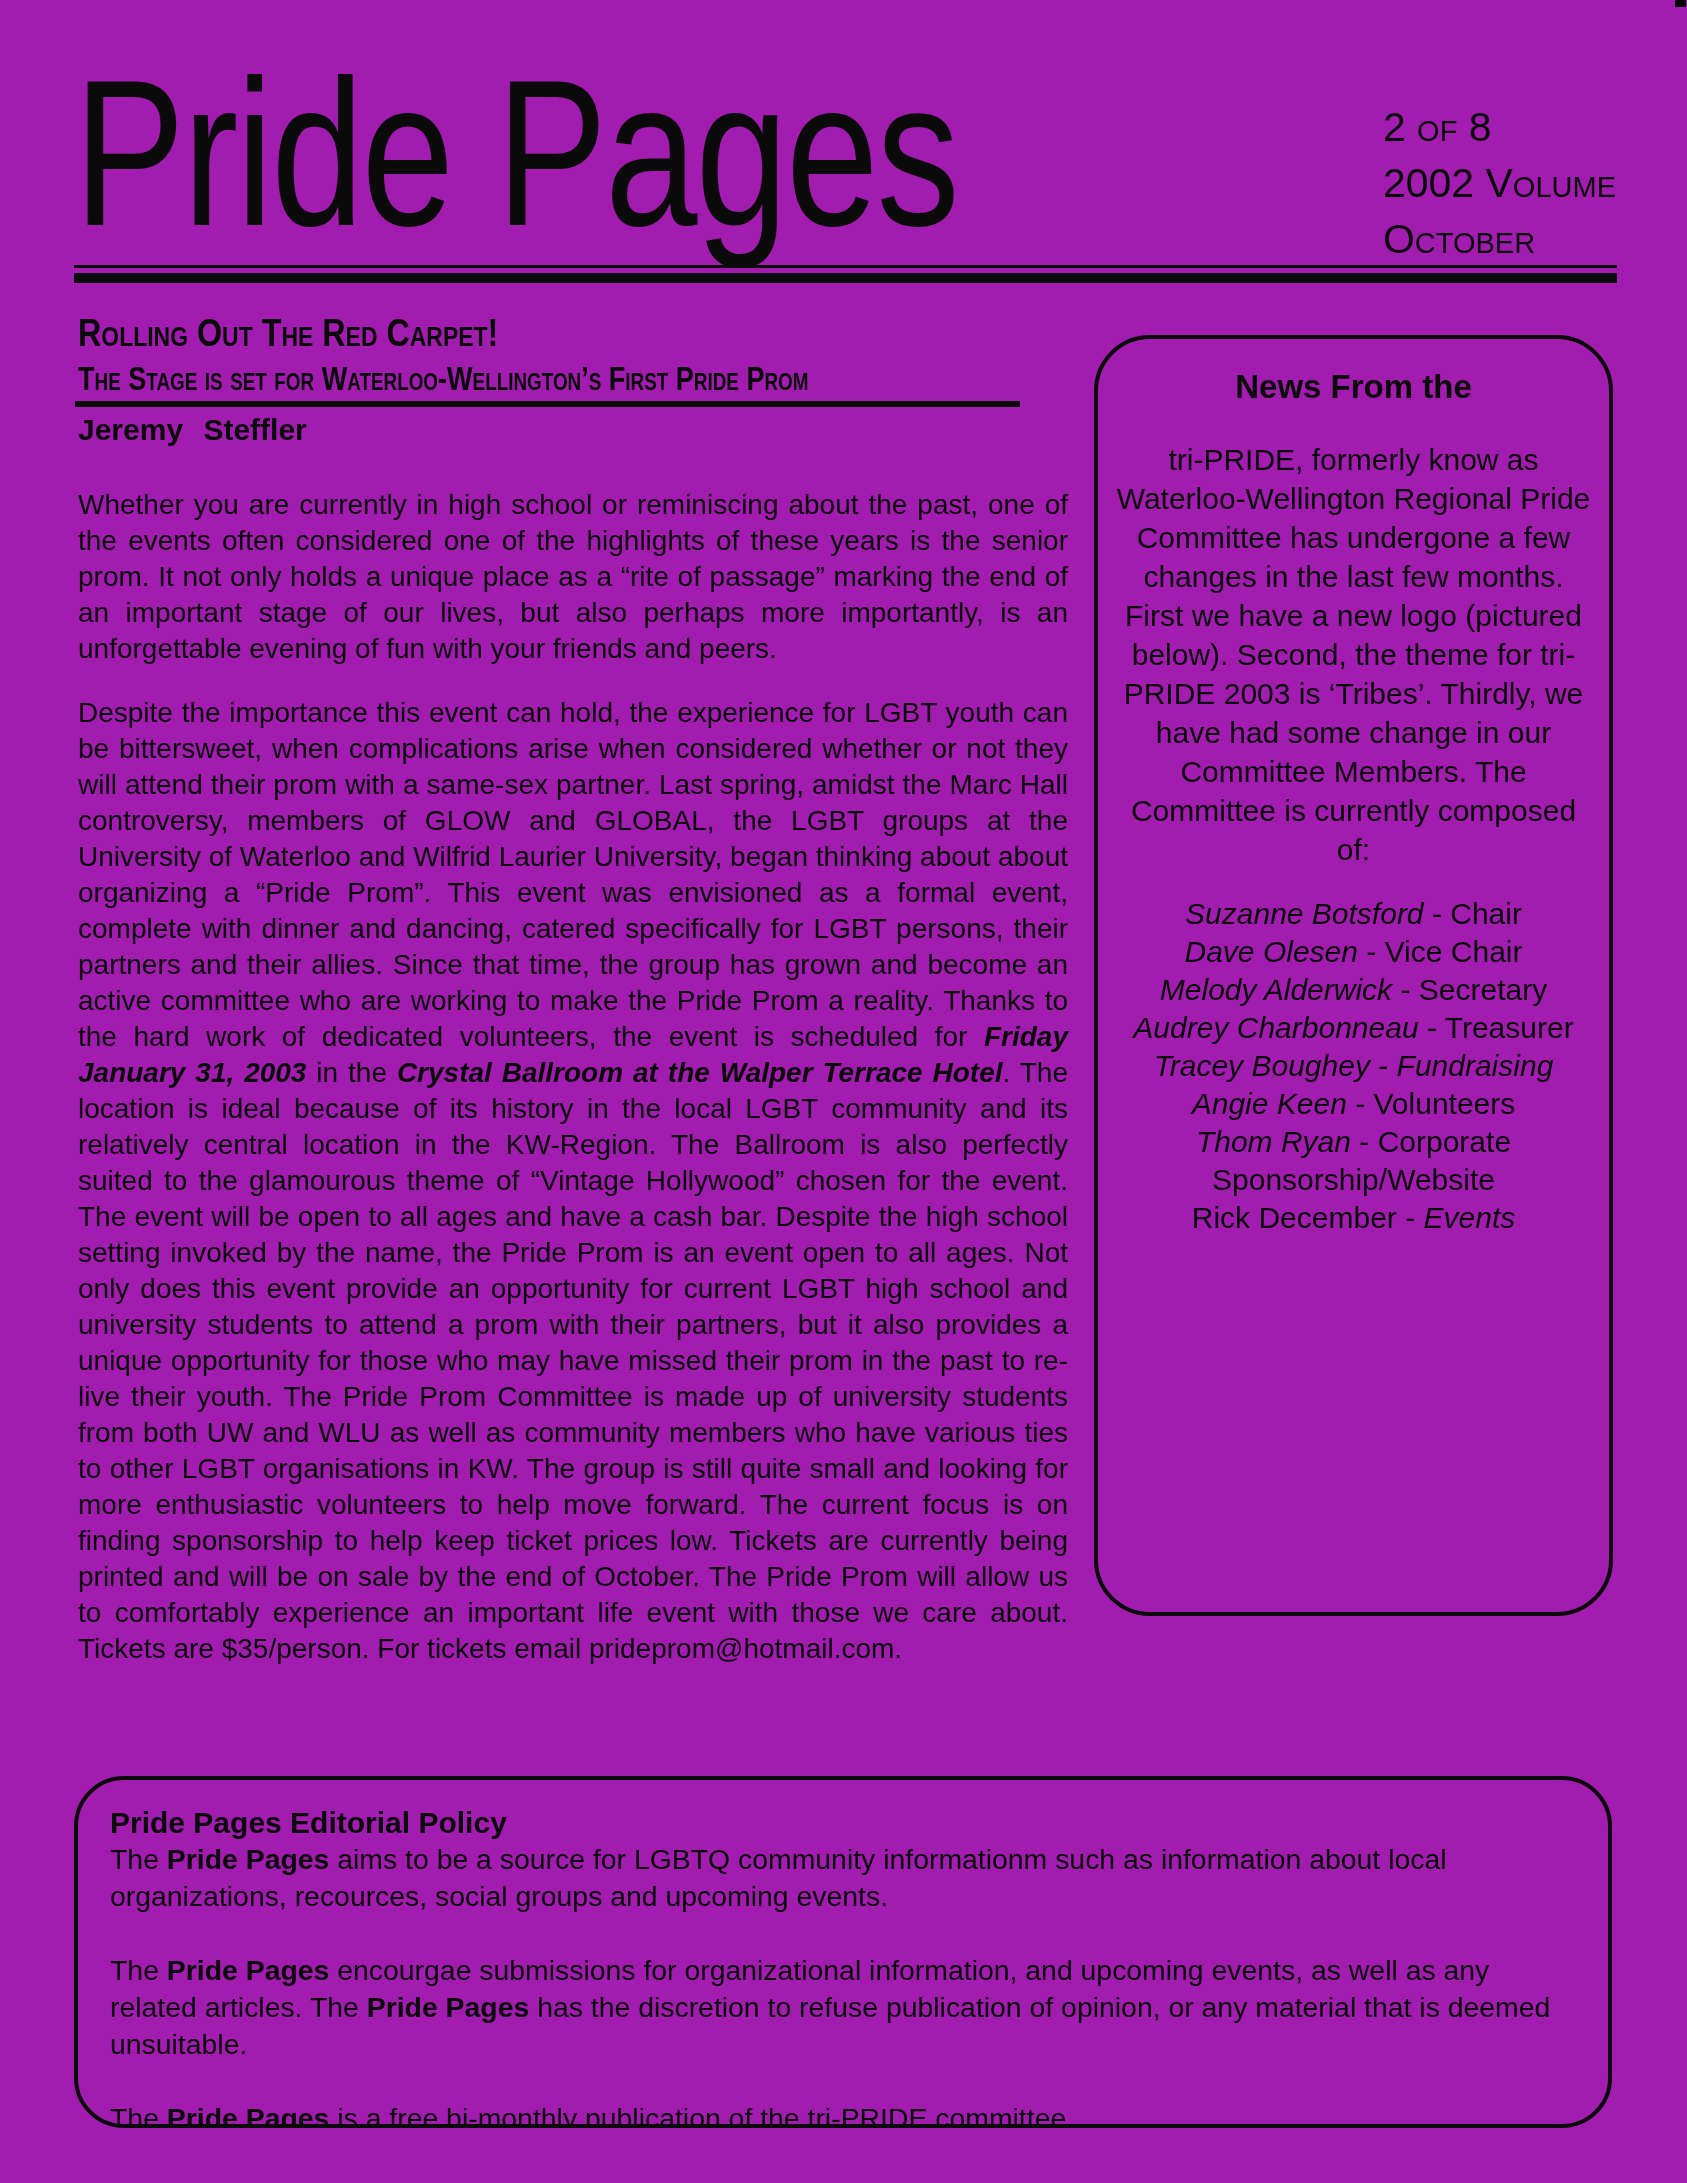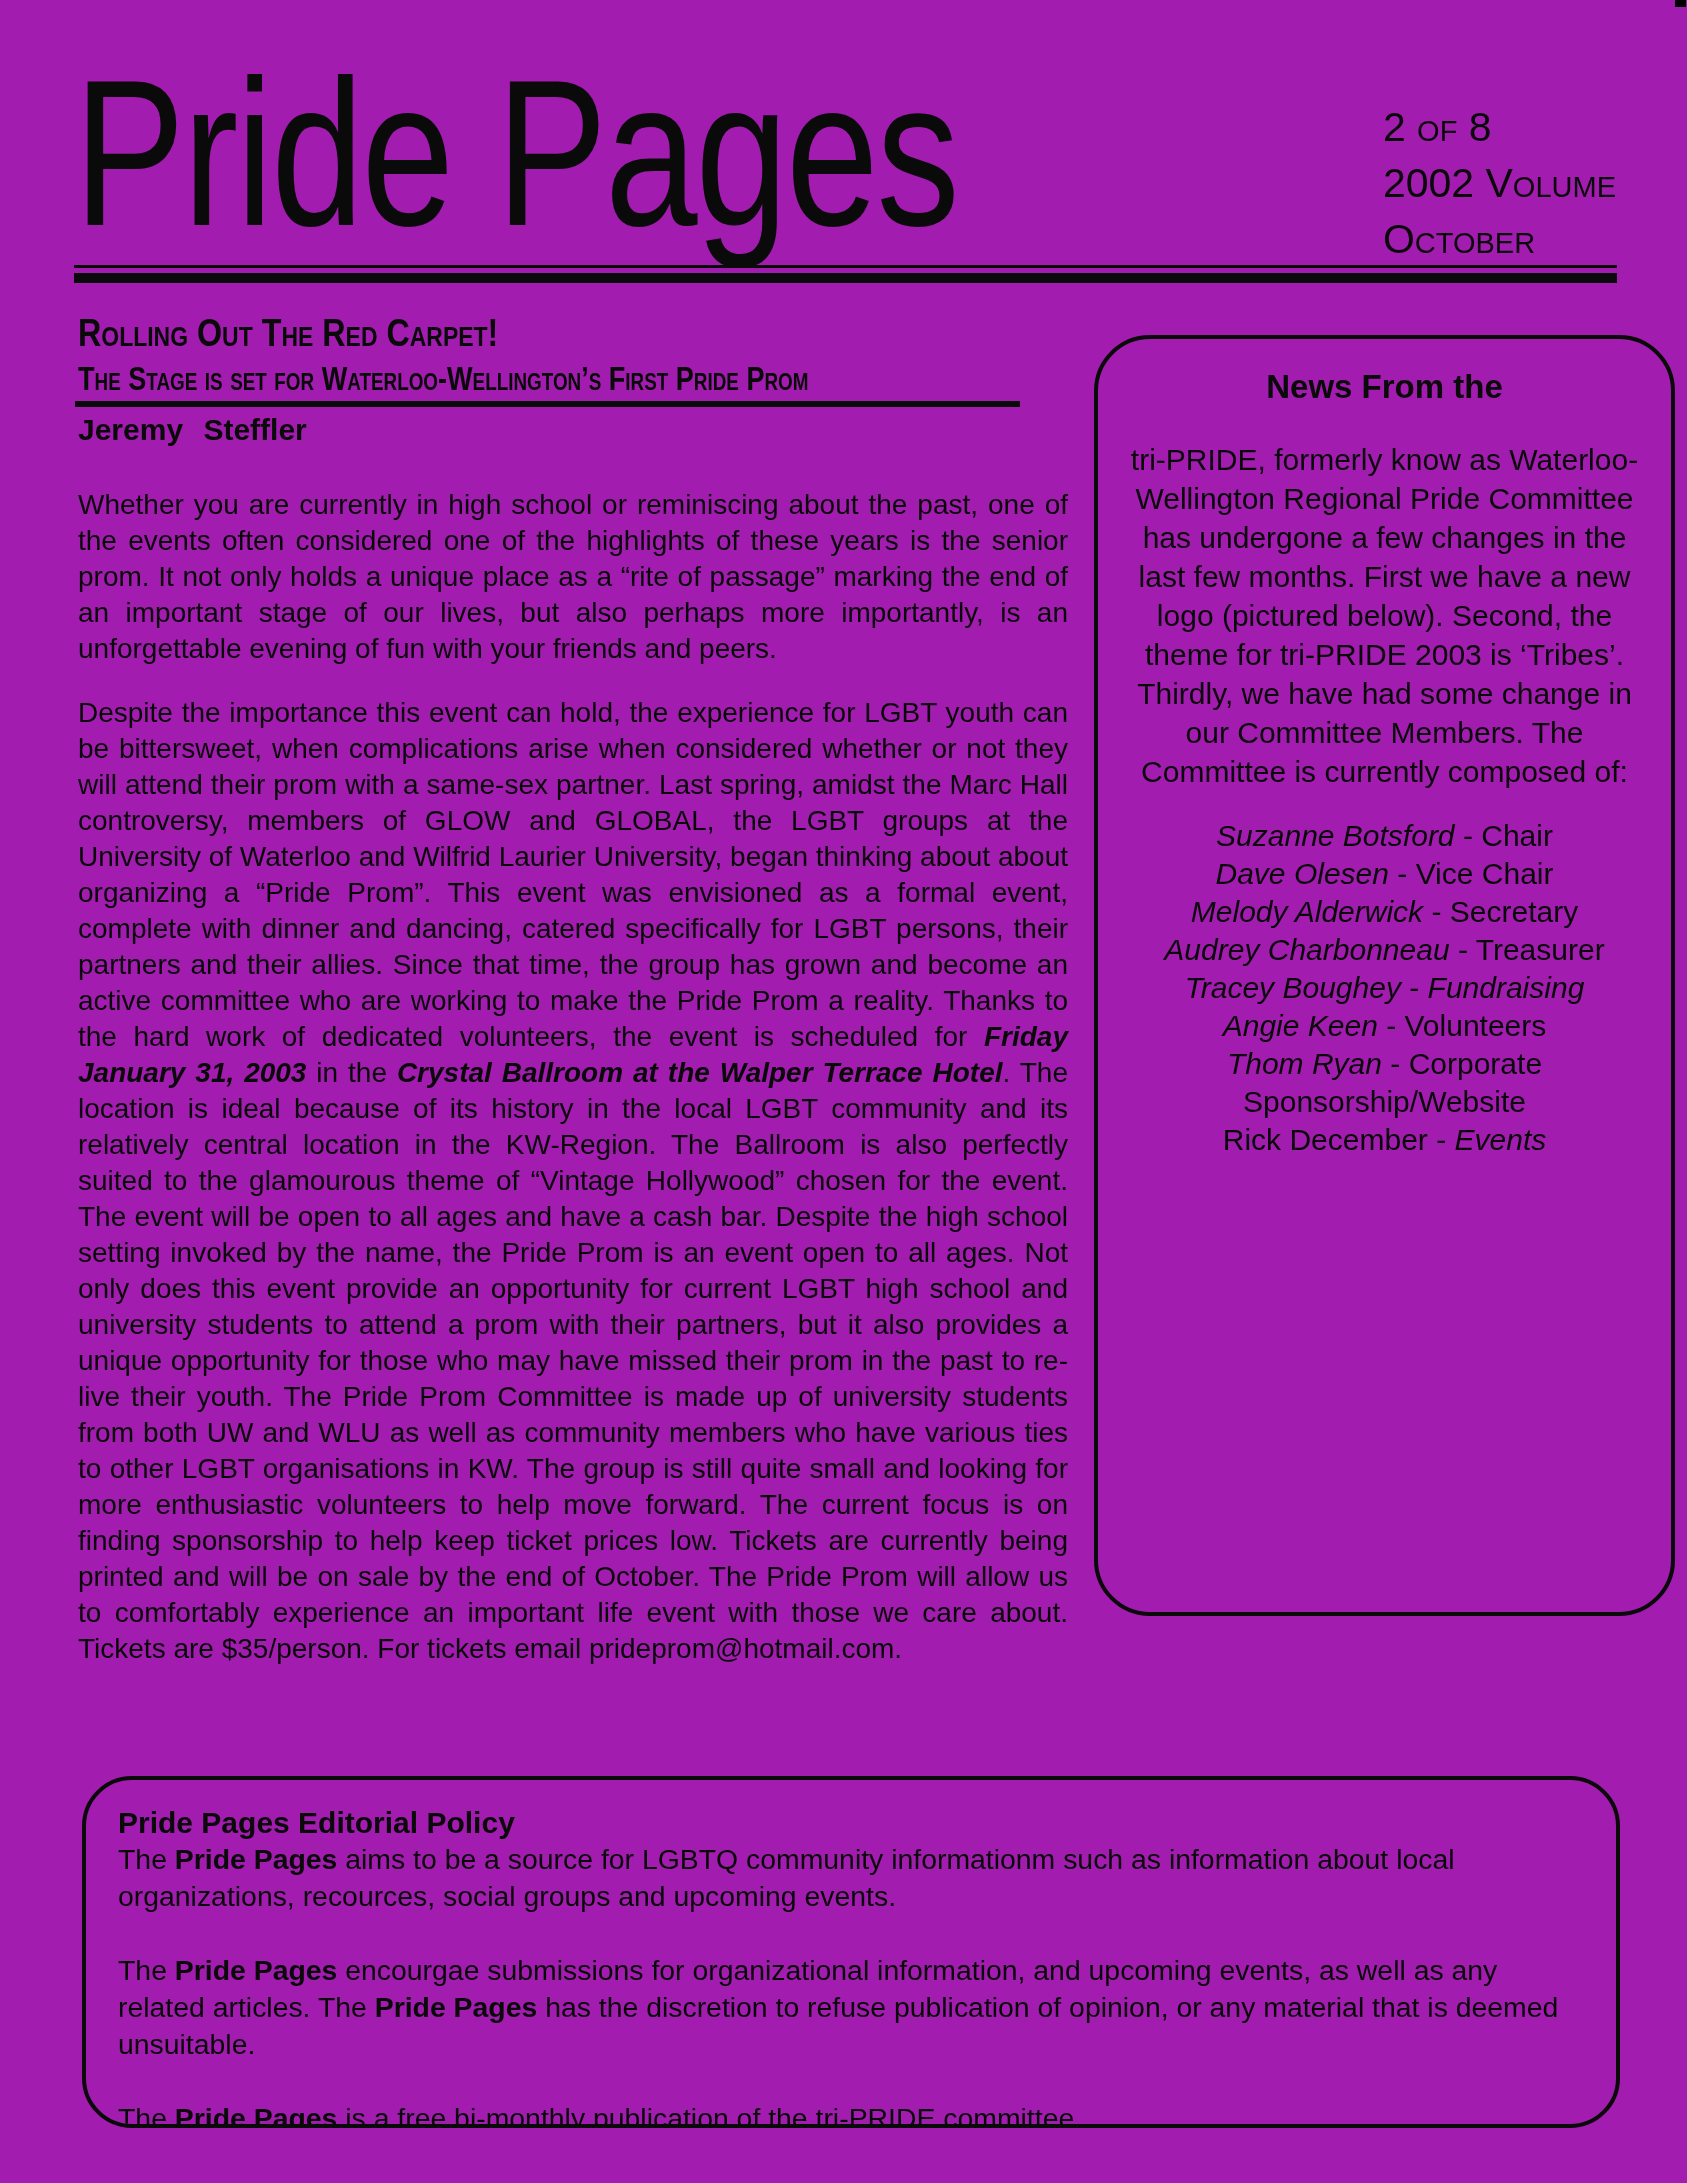--- a/index.html
+++ b/index.html
@@ -28,21 +28,21 @@
   }
   .h2-rule{position:absolute;left:75px;top:401px;width:945px;height:6px;background:#0a0a0a;}
   .byline{position:absolute;left:78px;top:413px;font-weight:bold;font-size:30px;word-spacing:12px;}
   .body-col{position:absolute;left:78px;width:990px;font-size:28px;line-height:36px;text-align:justify;}
   .p1{top:459px;}
   .p2{top:667px;}
   .b{font-weight:bold;}
   .i{font-style:italic;}
   
   .sidebar{
-    position:absolute;left:1094px;top:335px;width:581px;height:1281px;
+    position:absolute;left:1094px;top:335px;width:519px;height:1281px;
     border:4.6px solid #0a0a0a;border-radius:56px;box-sizing:border-box;
     padding:26.5px 18.5px 0 18.5px;text-align:center;overflow:hidden;
   }
   .sidebar-title{font-weight:bold;font-size:33px;line-height:42px;}
   .sidebar-intro{margin-top:32px;font-size:30px;line-height:39px;}
   .members{margin-top:26.5px;font-size:30px;line-height:38px;}
   .member{white-space:normal;}
   
   .logo{position:relative;margin-top:6.6px;height:331px;text-align:left;}
   .flag{
@@ -54,21 +54,21 @@
       #a8a8a8 80%,#cfcfcf 90%,#bdbdbd 100%);
   }
   .wordmark{position:absolute;left:73px;top:165px;white-space:nowrap;line-height:1;}
   .logo-tri{font-family:"DejaVu Serif",serif;font-style:italic;font-size:86px;}
   .logo-hyphen{font-size:99px;margin:0 2.6px 0 1.3px;vertical-align:5.3px;}
   .logo-pride{font-size:106px;letter-spacing:-2px;}
   
   .policy{
     position:absolute;left:74px;top:1776px;width:1538px;height:352px;
     border:4.6px solid #0a0a0a;border-radius:50px;box-sizing:border-box;
-    padding:24px 40px 0 32px;font-size:28.4px;line-height:37px;overflow:hidden;margin-left:8px;
+    padding:24px 40px 0 32px;font-size:28.4px;line-height:37px;overflow:hidden;
   }
   .policy p{margin:0;}
   .policy .gap{margin-top:37px;}
   .policy-title{font-weight:bold;font-size:30px;}
   
   .artifact{position:absolute;left:1675px;top:0;width:11.2px;height:6.6px;background:#000;}
 </style>
 </head>
 <body>
 

